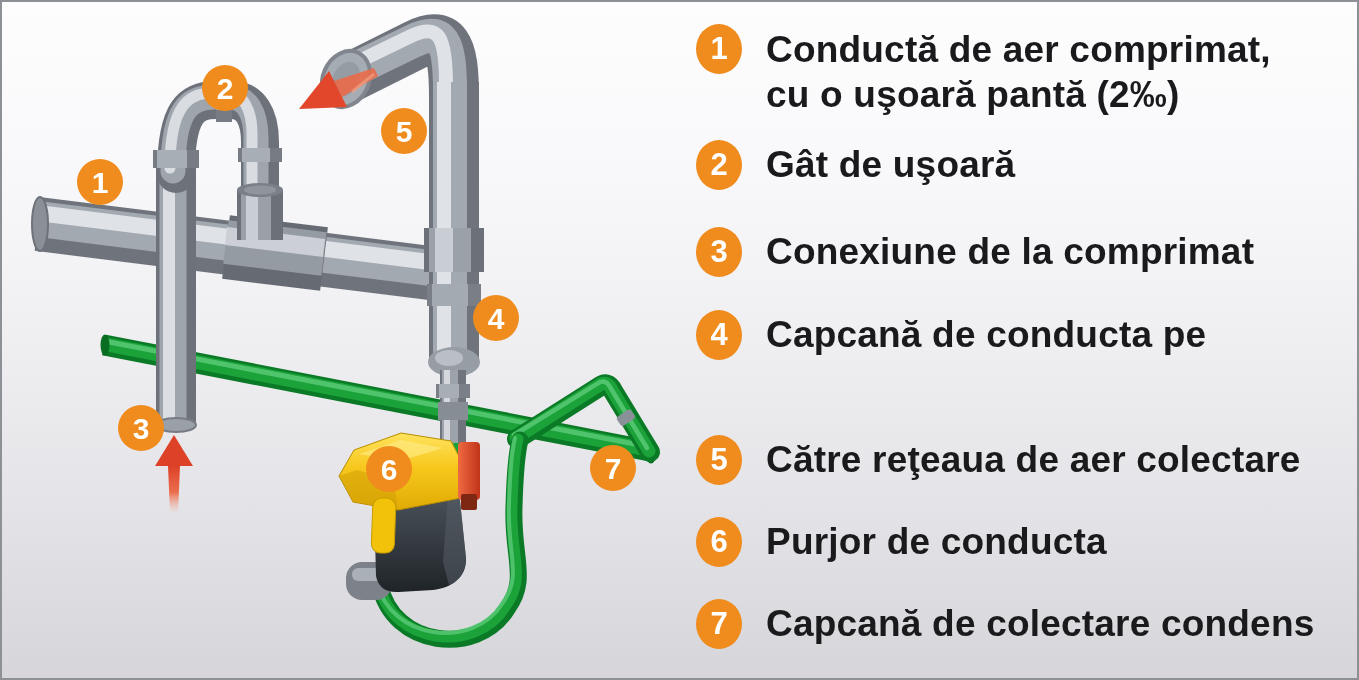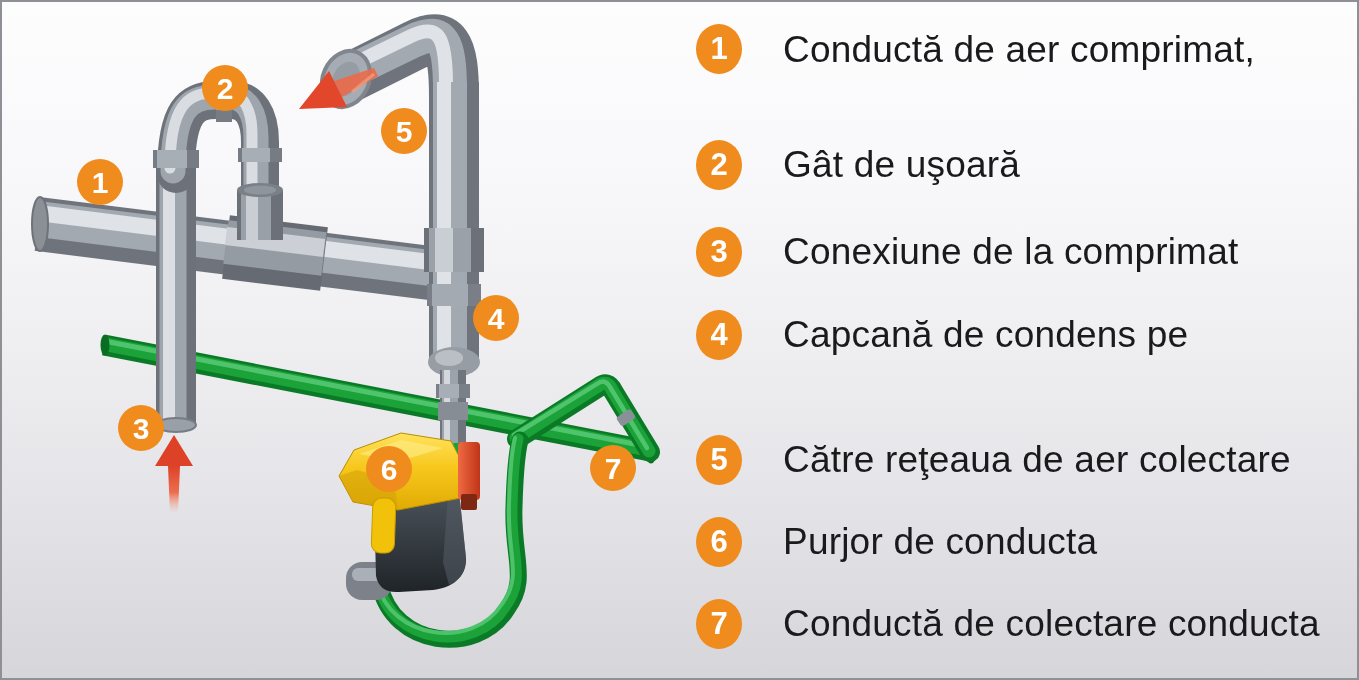--- a/index.html
+++ b/index.html
@@ -9,22 +9,22 @@
     background:linear-gradient(180deg,#fdfdfe 0%,#f8f8fa 26%,#efeff2 50%,#e4e4e8 74%,#d6d6da 100%);
     font-family:"Liberation Sans",sans-serif;
   }
   .diagram{position:absolute;left:0;top:0;}
   .legend-badge{
     position:absolute;left:694px;width:46px;height:50px;border-radius:50%;
     background:#f08b1d;color:#ffffff;display:flex;align-items:center;justify-content:center;
     font-size:31px;font-weight:bold;
   }
   .legend-text{
-    position:absolute;left:781px;font-size:37px;line-height:45px;color:#1a1a1c;
-    letter-spacing:0.2px;white-space:nowrap;
+    position:absolute;left:764px;font-size:37px;line-height:45px;color:#1a1a1c;
+    letter-spacing:0.2px;white-space:nowrap;font-weight:bold;
   }
   .dbadge-num{
     font-family:"Liberation Sans",sans-serif;font-size:30px;font-weight:bold;fill:#ffffff;
   }
 </style>
 </head>
 <body>
 
 <div class="stage">
 
@@ -176,58 +176,59 @@
     </g>
   </svg>
 
   <div>
 
     <div class="legend-badge" style="top:22px">
         <span>1</span>
       </div>
     <div class="legend-text" style="top:25px">
       <div>Conductă de aer comprimat,</div>
+      <div>cu o uşoară pantă (2‰)</div>
     </div>
 
     <div class="legend-badge" style="top:138px">
         <span>2</span>
       </div>
     <div class="legend-text" style="top:140px">
       <div>Gât de uşoară</div>
     </div>
 
     <div class="legend-badge" style="top:225px">
         <span>3</span>
       </div>
     <div class="legend-text" style="top:227px">
       <div>Conexiune de la comprimat</div>
     </div>
 
     <div class="legend-badge" style="top:308px">
         <span>4</span>
       </div>
     <div class="legend-text" style="top:310px">
-      <div>Capcană de condens pe</div>
+      <div>Capcană de conducta pe</div>
     </div>
 
     <div class="legend-badge" style="top:433px">
         <span>5</span>
       </div>
     <div class="legend-text" style="top:435px">
       <div>Către reţeaua de aer colectare</div>
     </div>
 
     <div class="legend-badge" style="top:515px">
         <span>6</span>
       </div>
     <div class="legend-text" style="top:517px">
       <div>Purjor de conducta</div>
     </div>
 
     <div class="legend-badge" style="top:597px">
         <span>7</span>
       </div>
     <div class="legend-text" style="top:599px">
-      <div>Conductă de colectare conducta</div>
+      <div>Capcană de colectare condens</div>
     </div>
 
   </div>
 </div>
 
 </body></html>

